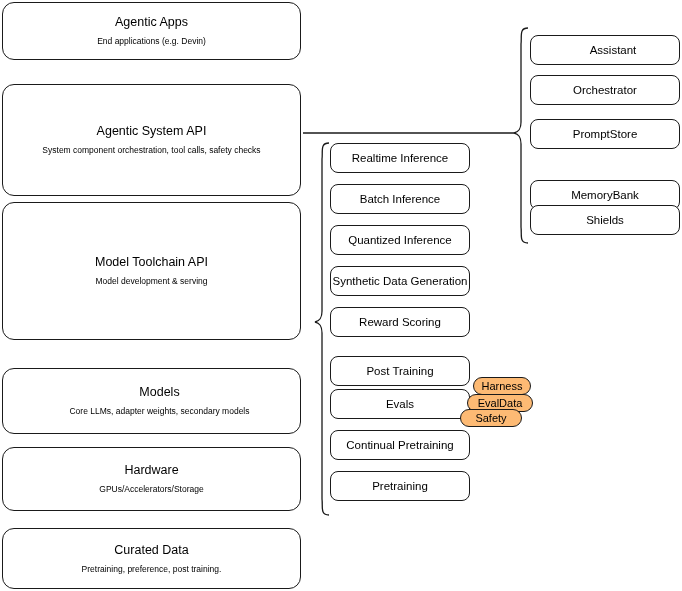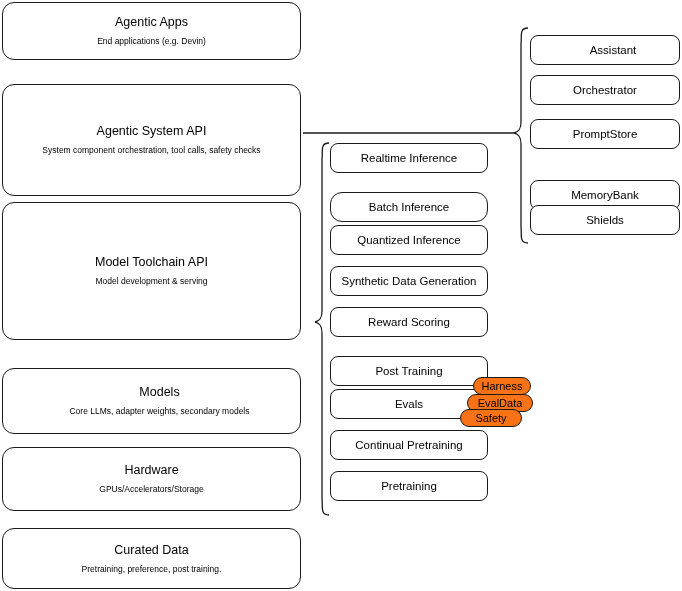--- a/index.html
+++ b/index.html
@@ -49,32 +49,32 @@
     margin-top: 5px;
   }
   
   .chip {
     border-radius: 8px;
     font-size: 11.5px;
     height: 30px;
   }
   .chip-mid {
     left: 330px;
-    width: 158px;
+    width: 140px;
   }
   .chip-right {
     left: 530px;
     width: 150px;
   }
   
   .pill {
     position: absolute;
     box-sizing: border-box;
     border: 1px solid #1a1a1a;
-    background: #f97316;
+    background: #fdba74;
     border-radius: 999px;
     display: flex;
     align-items: center;
     justify-content: center;
     font-size: 11px;
     height: 18px;
     color: #000;
   }
   svg.connectors {
     position: absolute;
@@ -139,21 +139,21 @@
     <div class="title">Hardware</div>
     <div class="subtitle">GPUs/Accelerators/Storage</div>
   </div>
 
   <div class="node layer" style="top:528px;height:61px;">
     <div class="title">Curated Data</div>
     <div class="subtitle">Pretraining, preference, post training.</div>
   </div>
 
   <div class="node chip chip-mid" style="top:143px;">Realtime Inference</div>
-  <div class="node chip chip-mid" style="top:192px;border-radius:12px;">Batch Inference</div>
+  <div class="node chip chip-mid" style="top:184px;">Batch Inference</div>
   <div class="node chip chip-mid" style="top:225px;">Quantized Inference</div>
   <div class="node chip chip-mid" style="top:266px;">Synthetic Data Generation</div>
   <div class="node chip chip-mid" style="top:307px;">Reward Scoring</div>
   <div class="node chip chip-mid" style="top:348px;margin-top:8px;">Post Training</div>
   <div class="node chip chip-mid" style="top:389px;">Evals</div>
   <div class="node chip chip-mid" style="top:471px;">Pretraining</div>
   <div class="node chip chip-mid" style="top:430px;">Continual Pretraining</div>
 
   <div class="pill" style="left:473px;top:377px;width:58px;">Harness</div>
   <div class="pill" style="left:467px;top:394px;width:66px;">EvalData</div>

